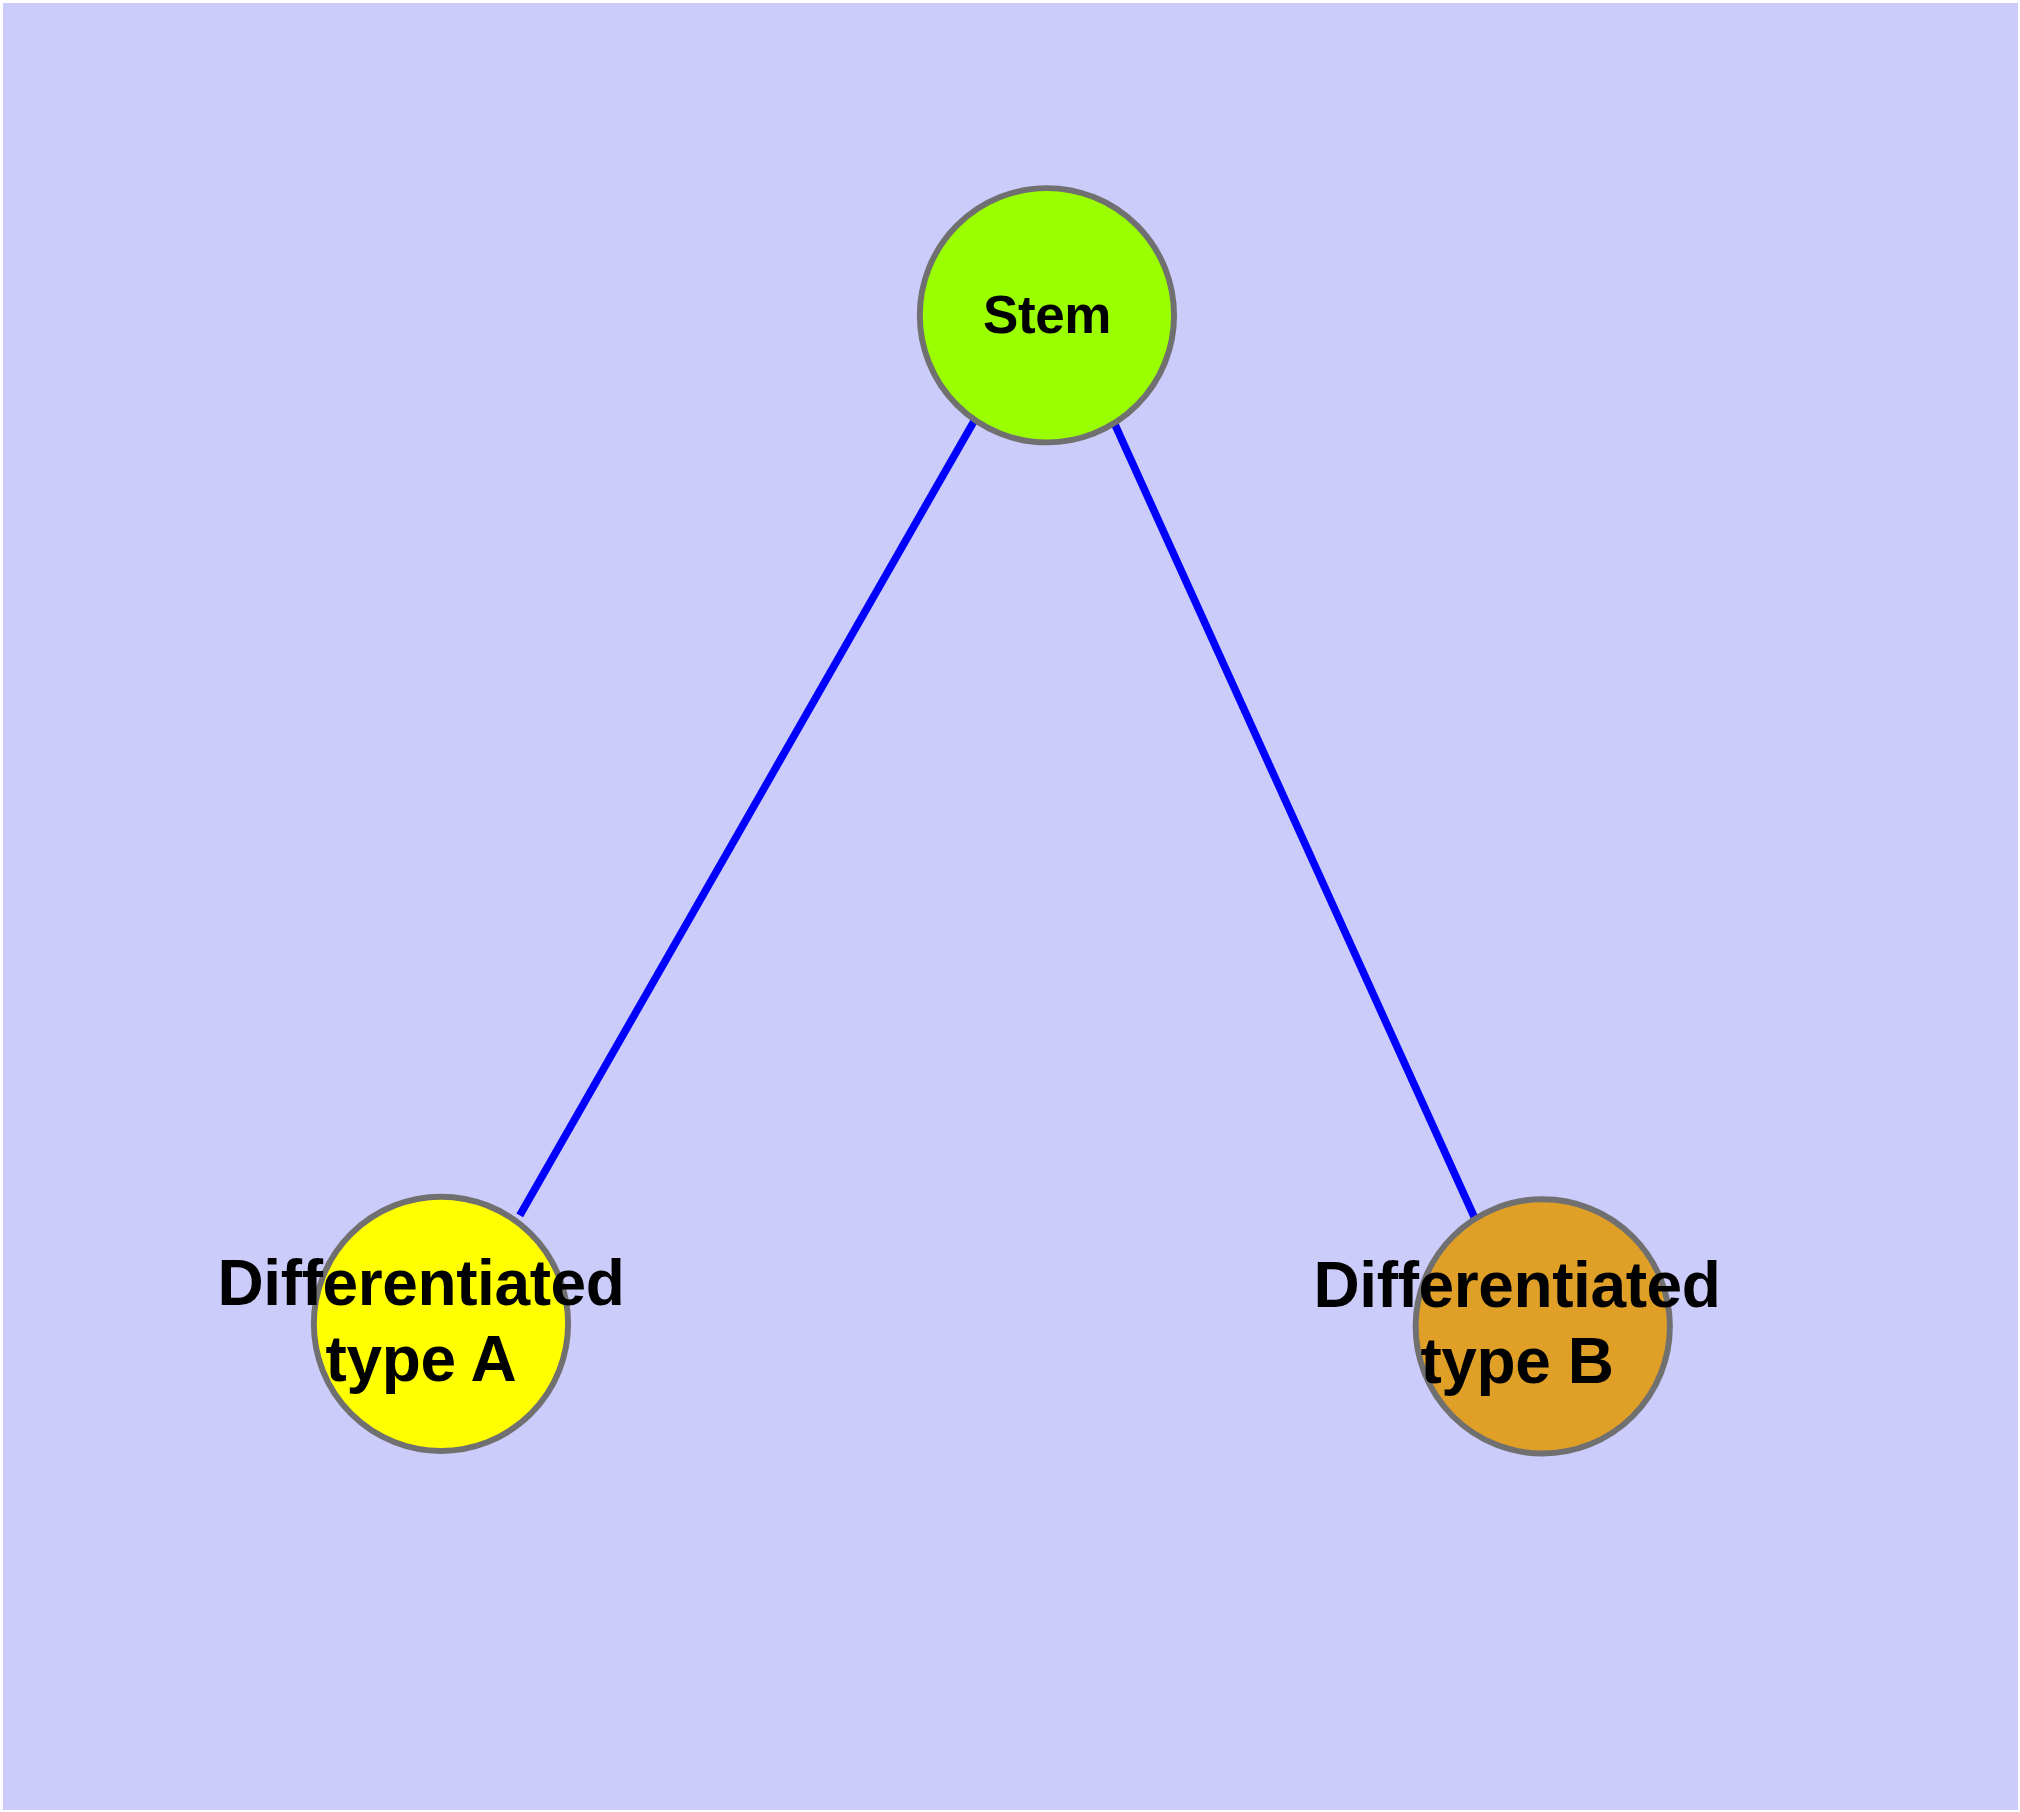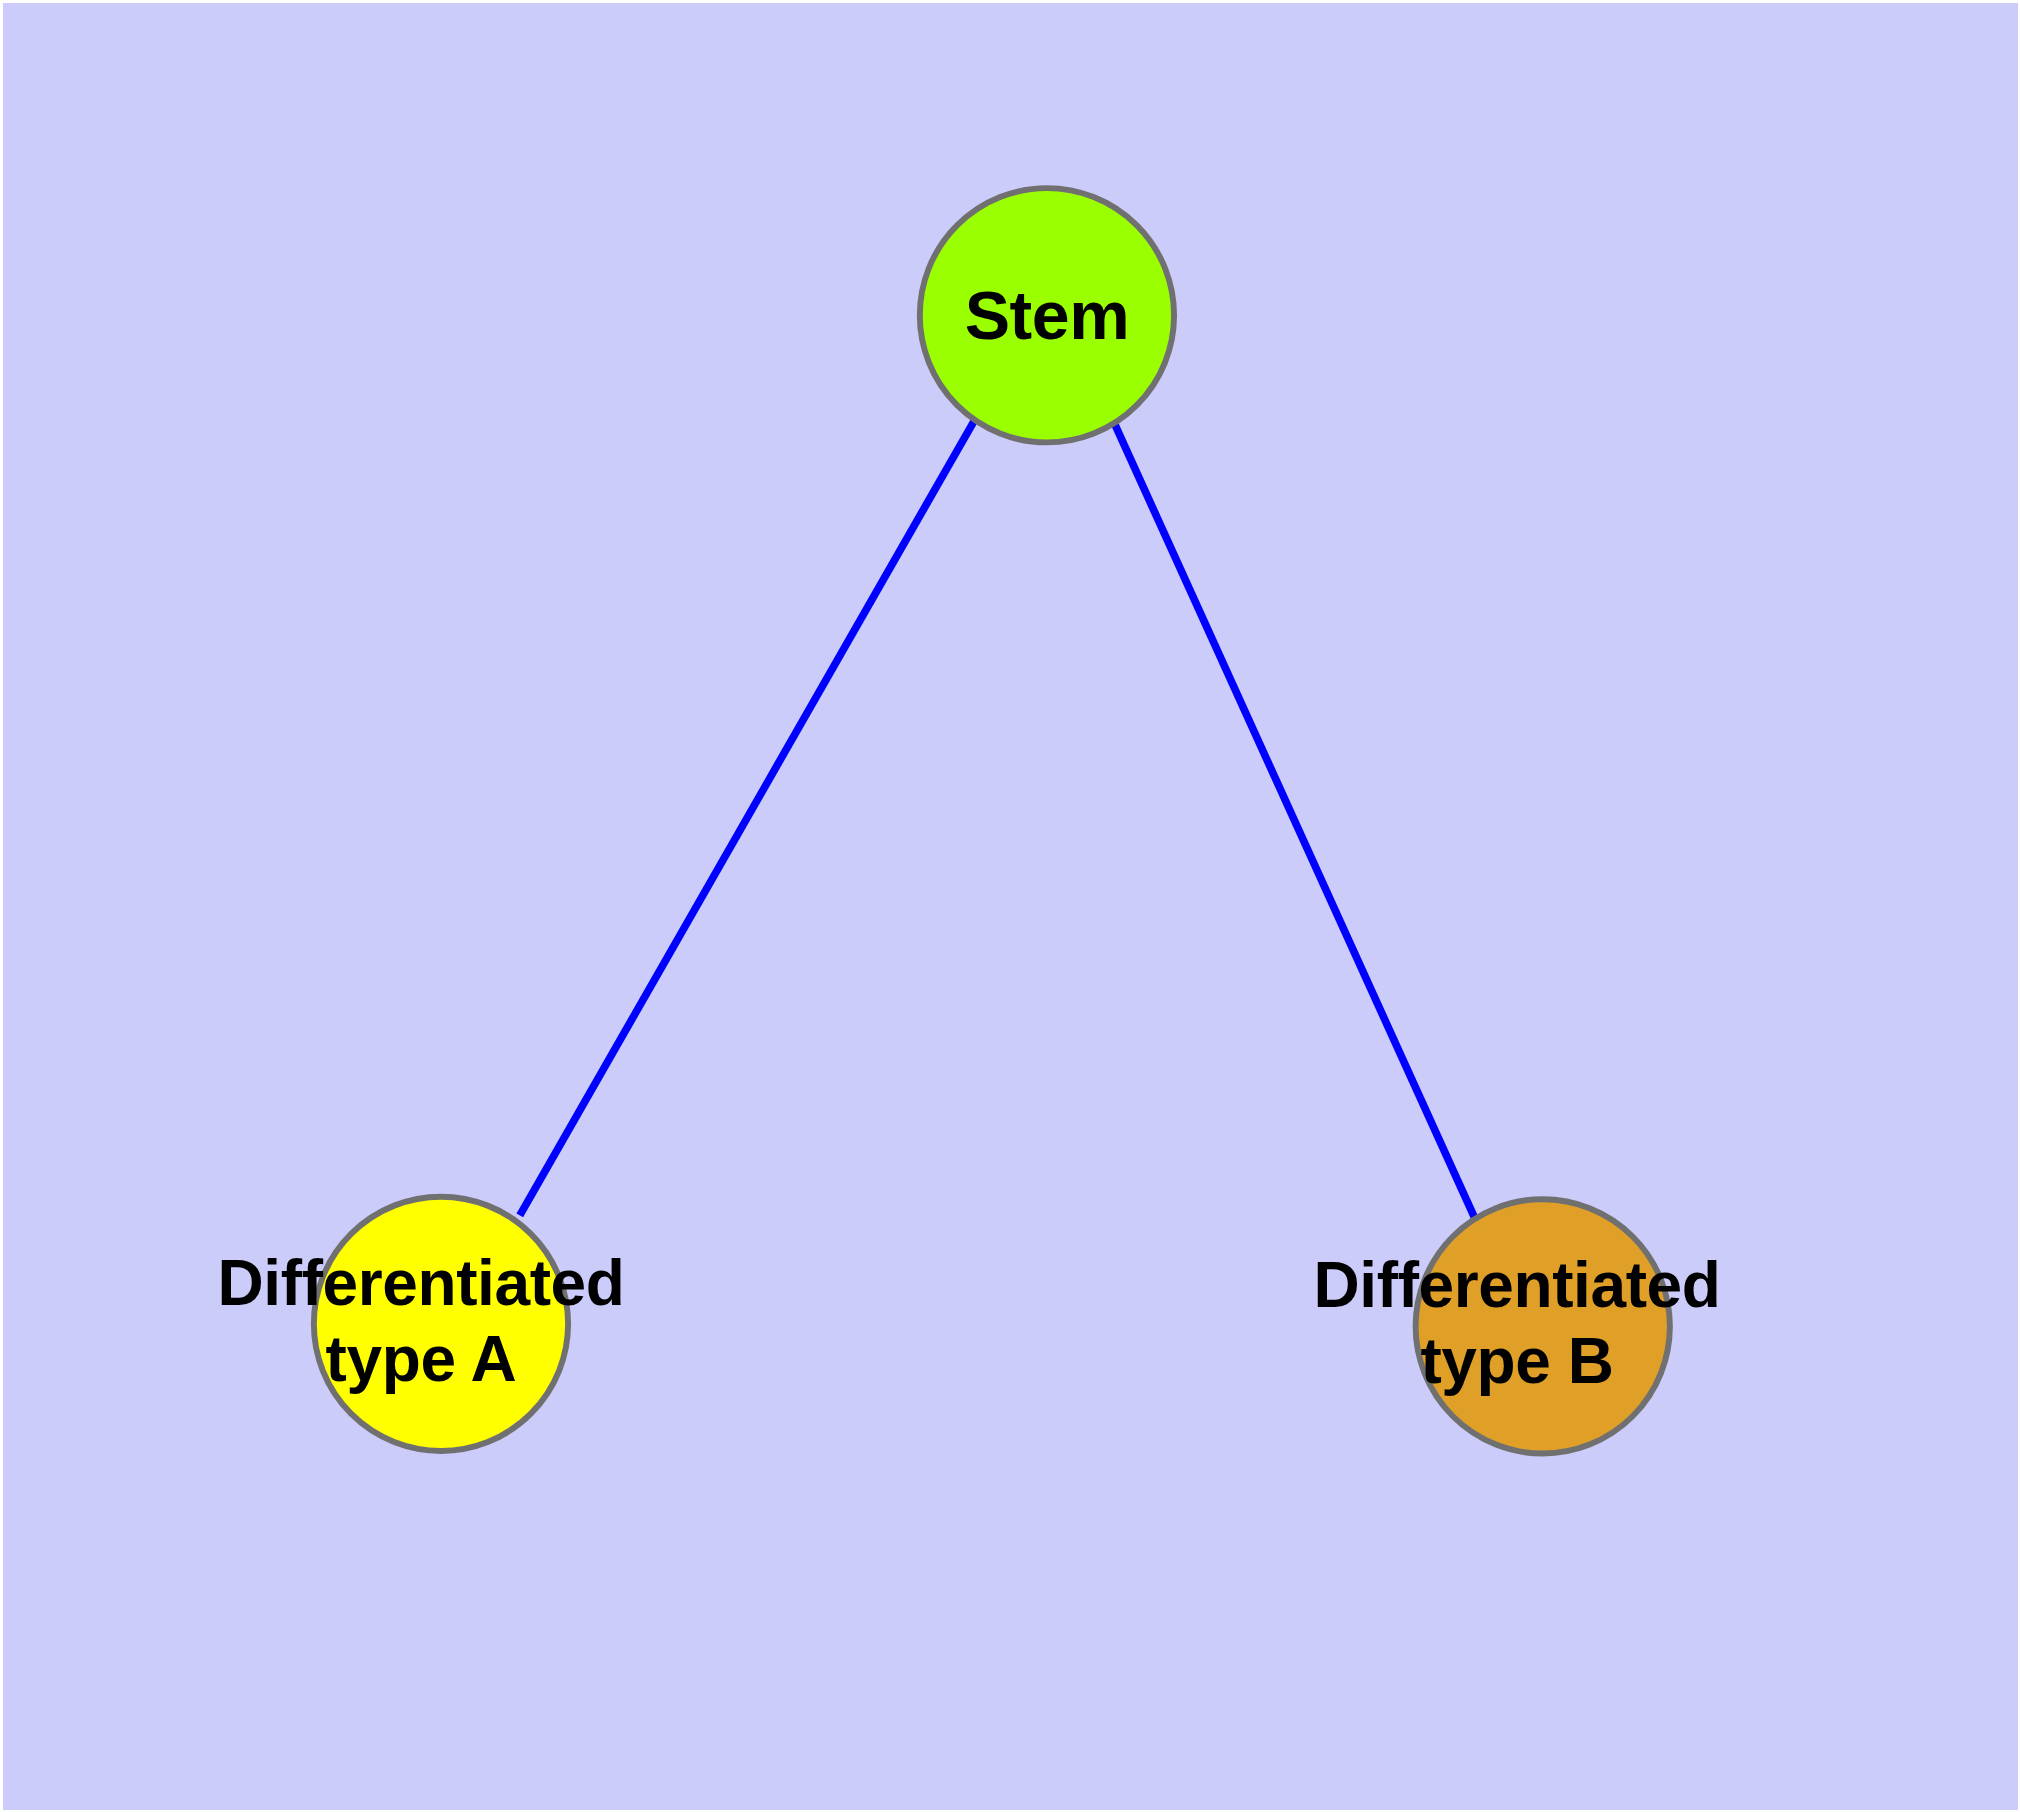--- a/index.html
+++ b/index.html
@@ -68,21 +68,21 @@
         <line class="edge-line" x1="1313" y1="496" x2="1741" y2="1440" stroke="#0000ff" stroke-width="9"></line>
       </g>
     <g id="nodes-layer">
         <circle class="node-circle" cx="1235" cy="372" r="150" fill="#9aff00" stroke="#707070" stroke-width="7"></circle>
         <circle class="node-circle" cx="520" cy="1562" r="150" fill="#ffff00" stroke="#707070" stroke-width="7"></circle>
         <circle class="node-circle" cx="1820" cy="1565" r="150" fill="#e0a028" stroke="#707070" stroke-width="7"></circle>
       </g>
   </svg>
 
   <div id="labels-layer">
-      <div class="node-label" style="left: 1047px; top: 315px; color: rgb(0, 0, 0); font-size: 68px;">Stem</div>
+      <div class="node-label" style="left: 1047px; top: 315px; color: rgb(0, 0, 0); font-size: 53px;">Stem</div>
       <div class="node-label" style="left: 421px; top: 1322px; color: rgb(0, 0, 0); font-size: 64px;">Differentiated
 type A</div>
       <div class="node-label" style="left: 1517px; top: 1324px; color: rgb(0, 0, 0); font-size: 64px;">Differentiated
 type B</div>
     </div>
 
 </div>
 
 
 </body></html>

